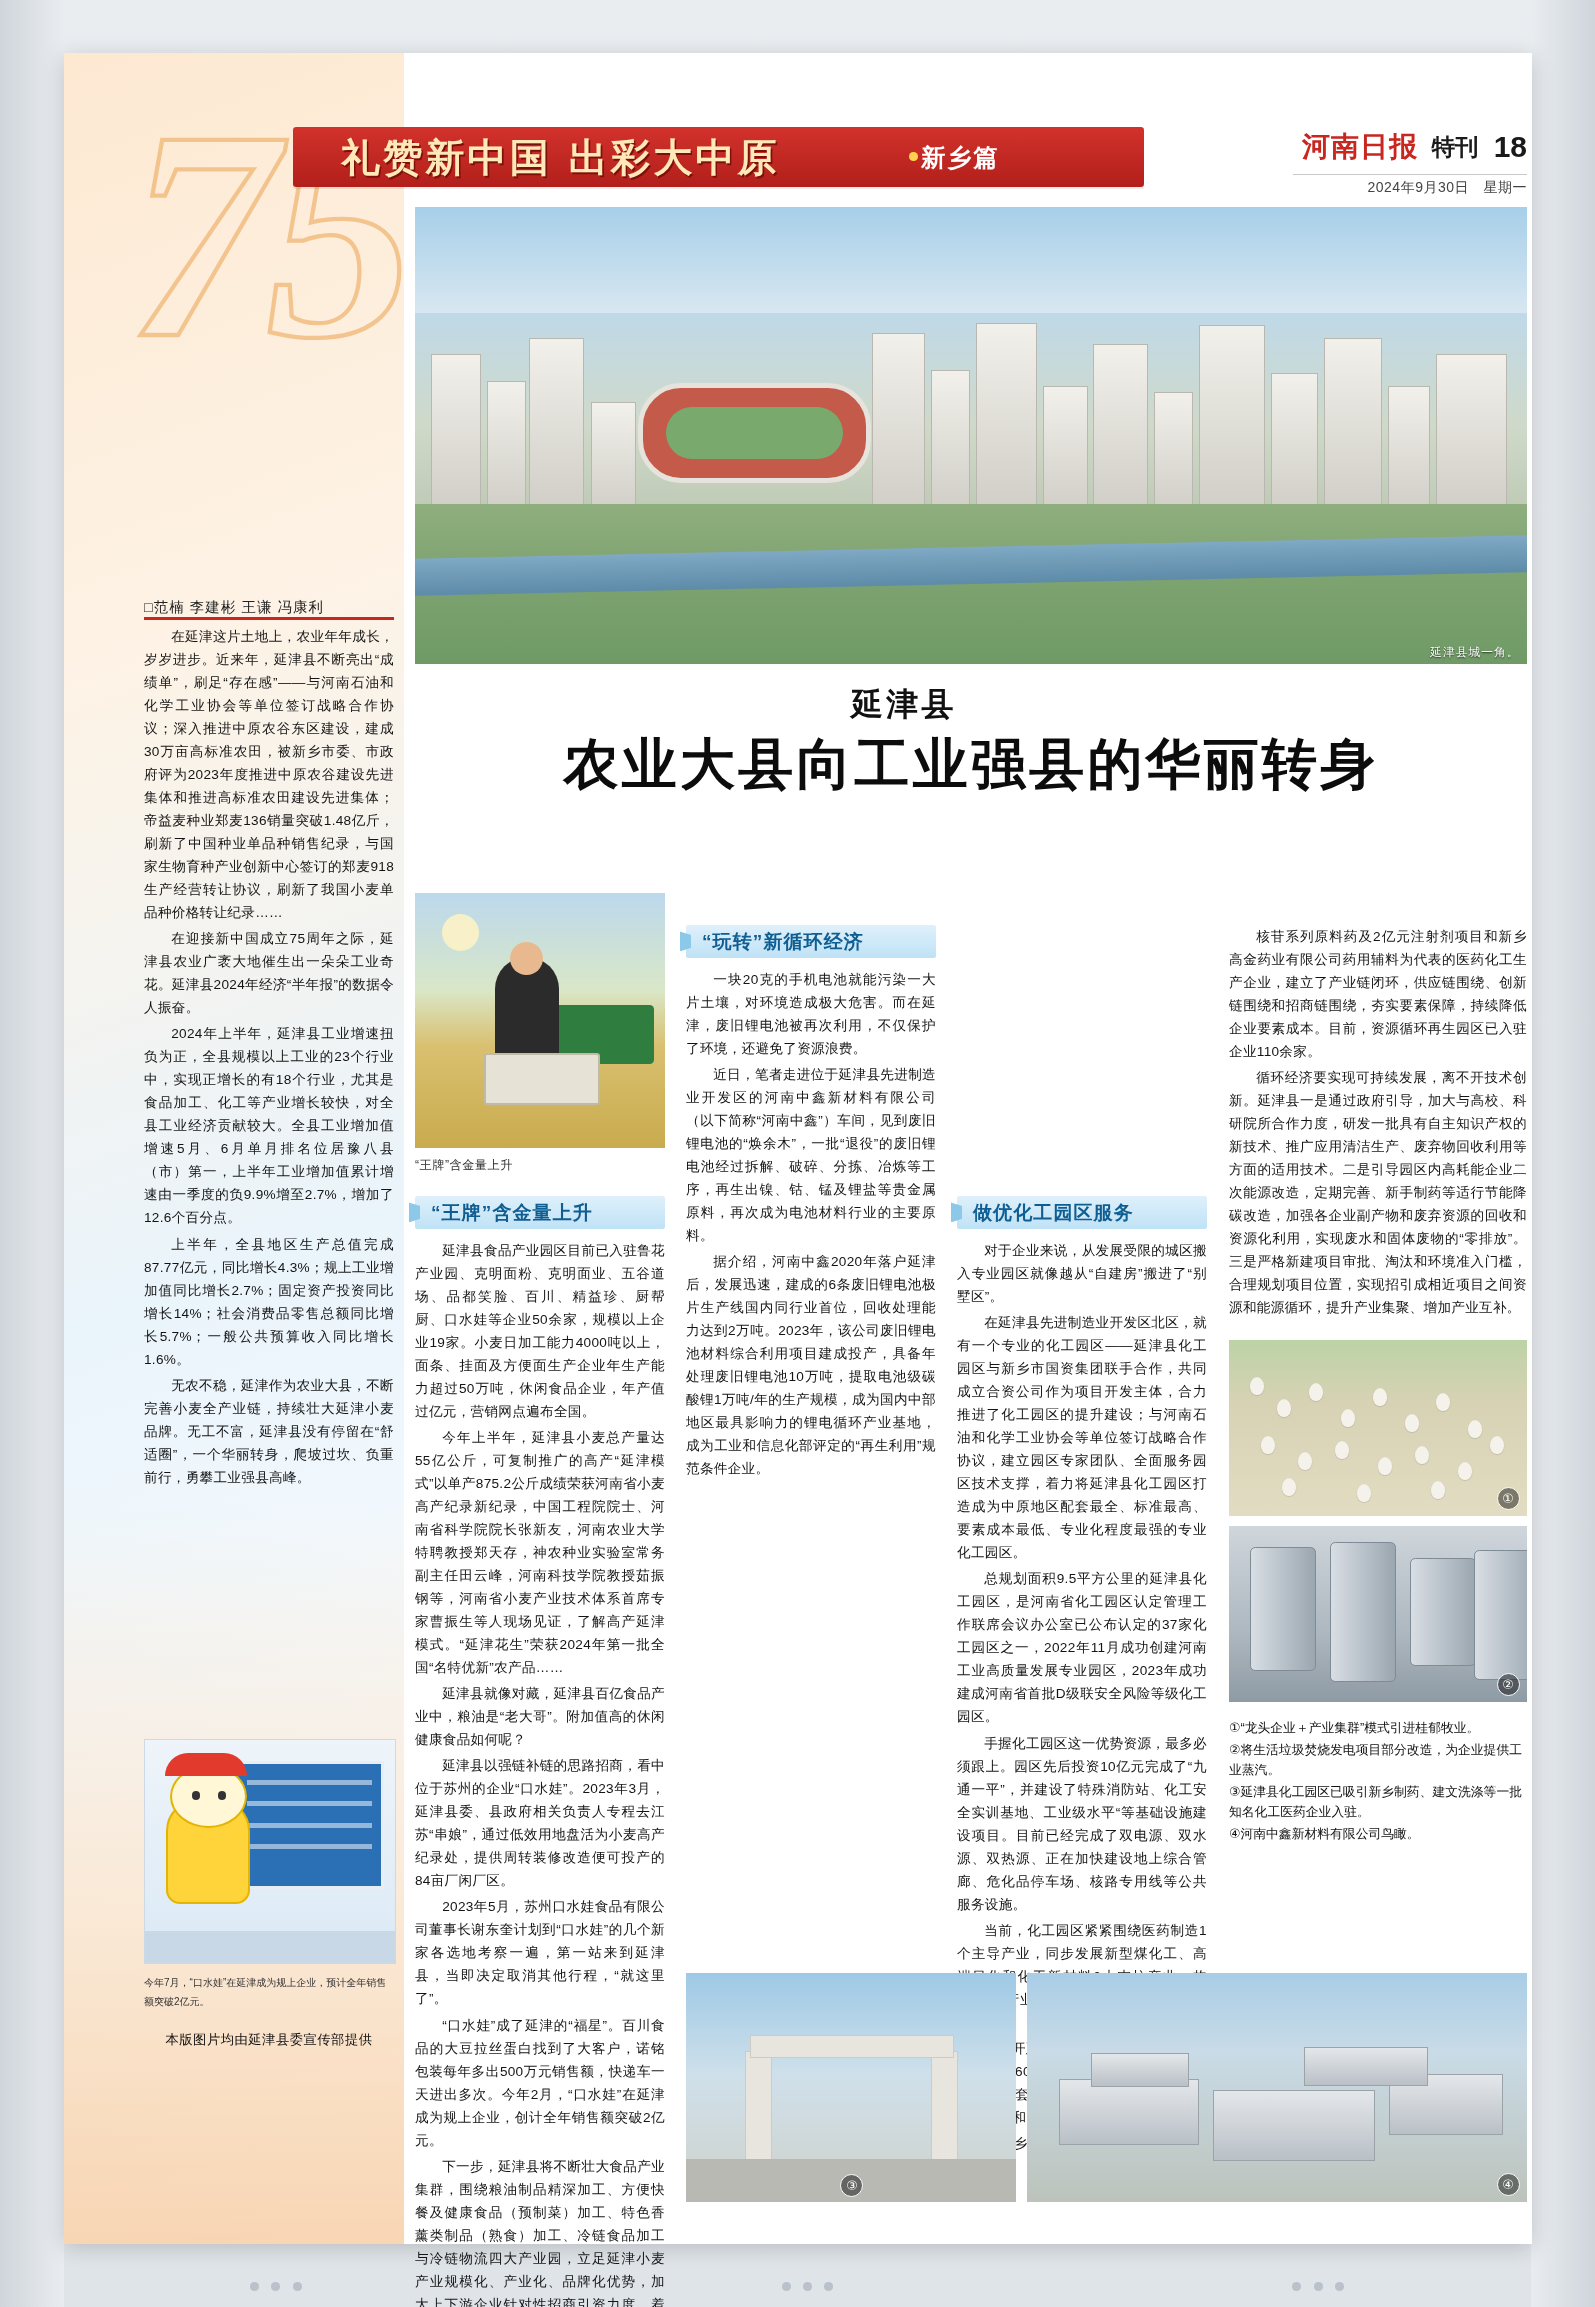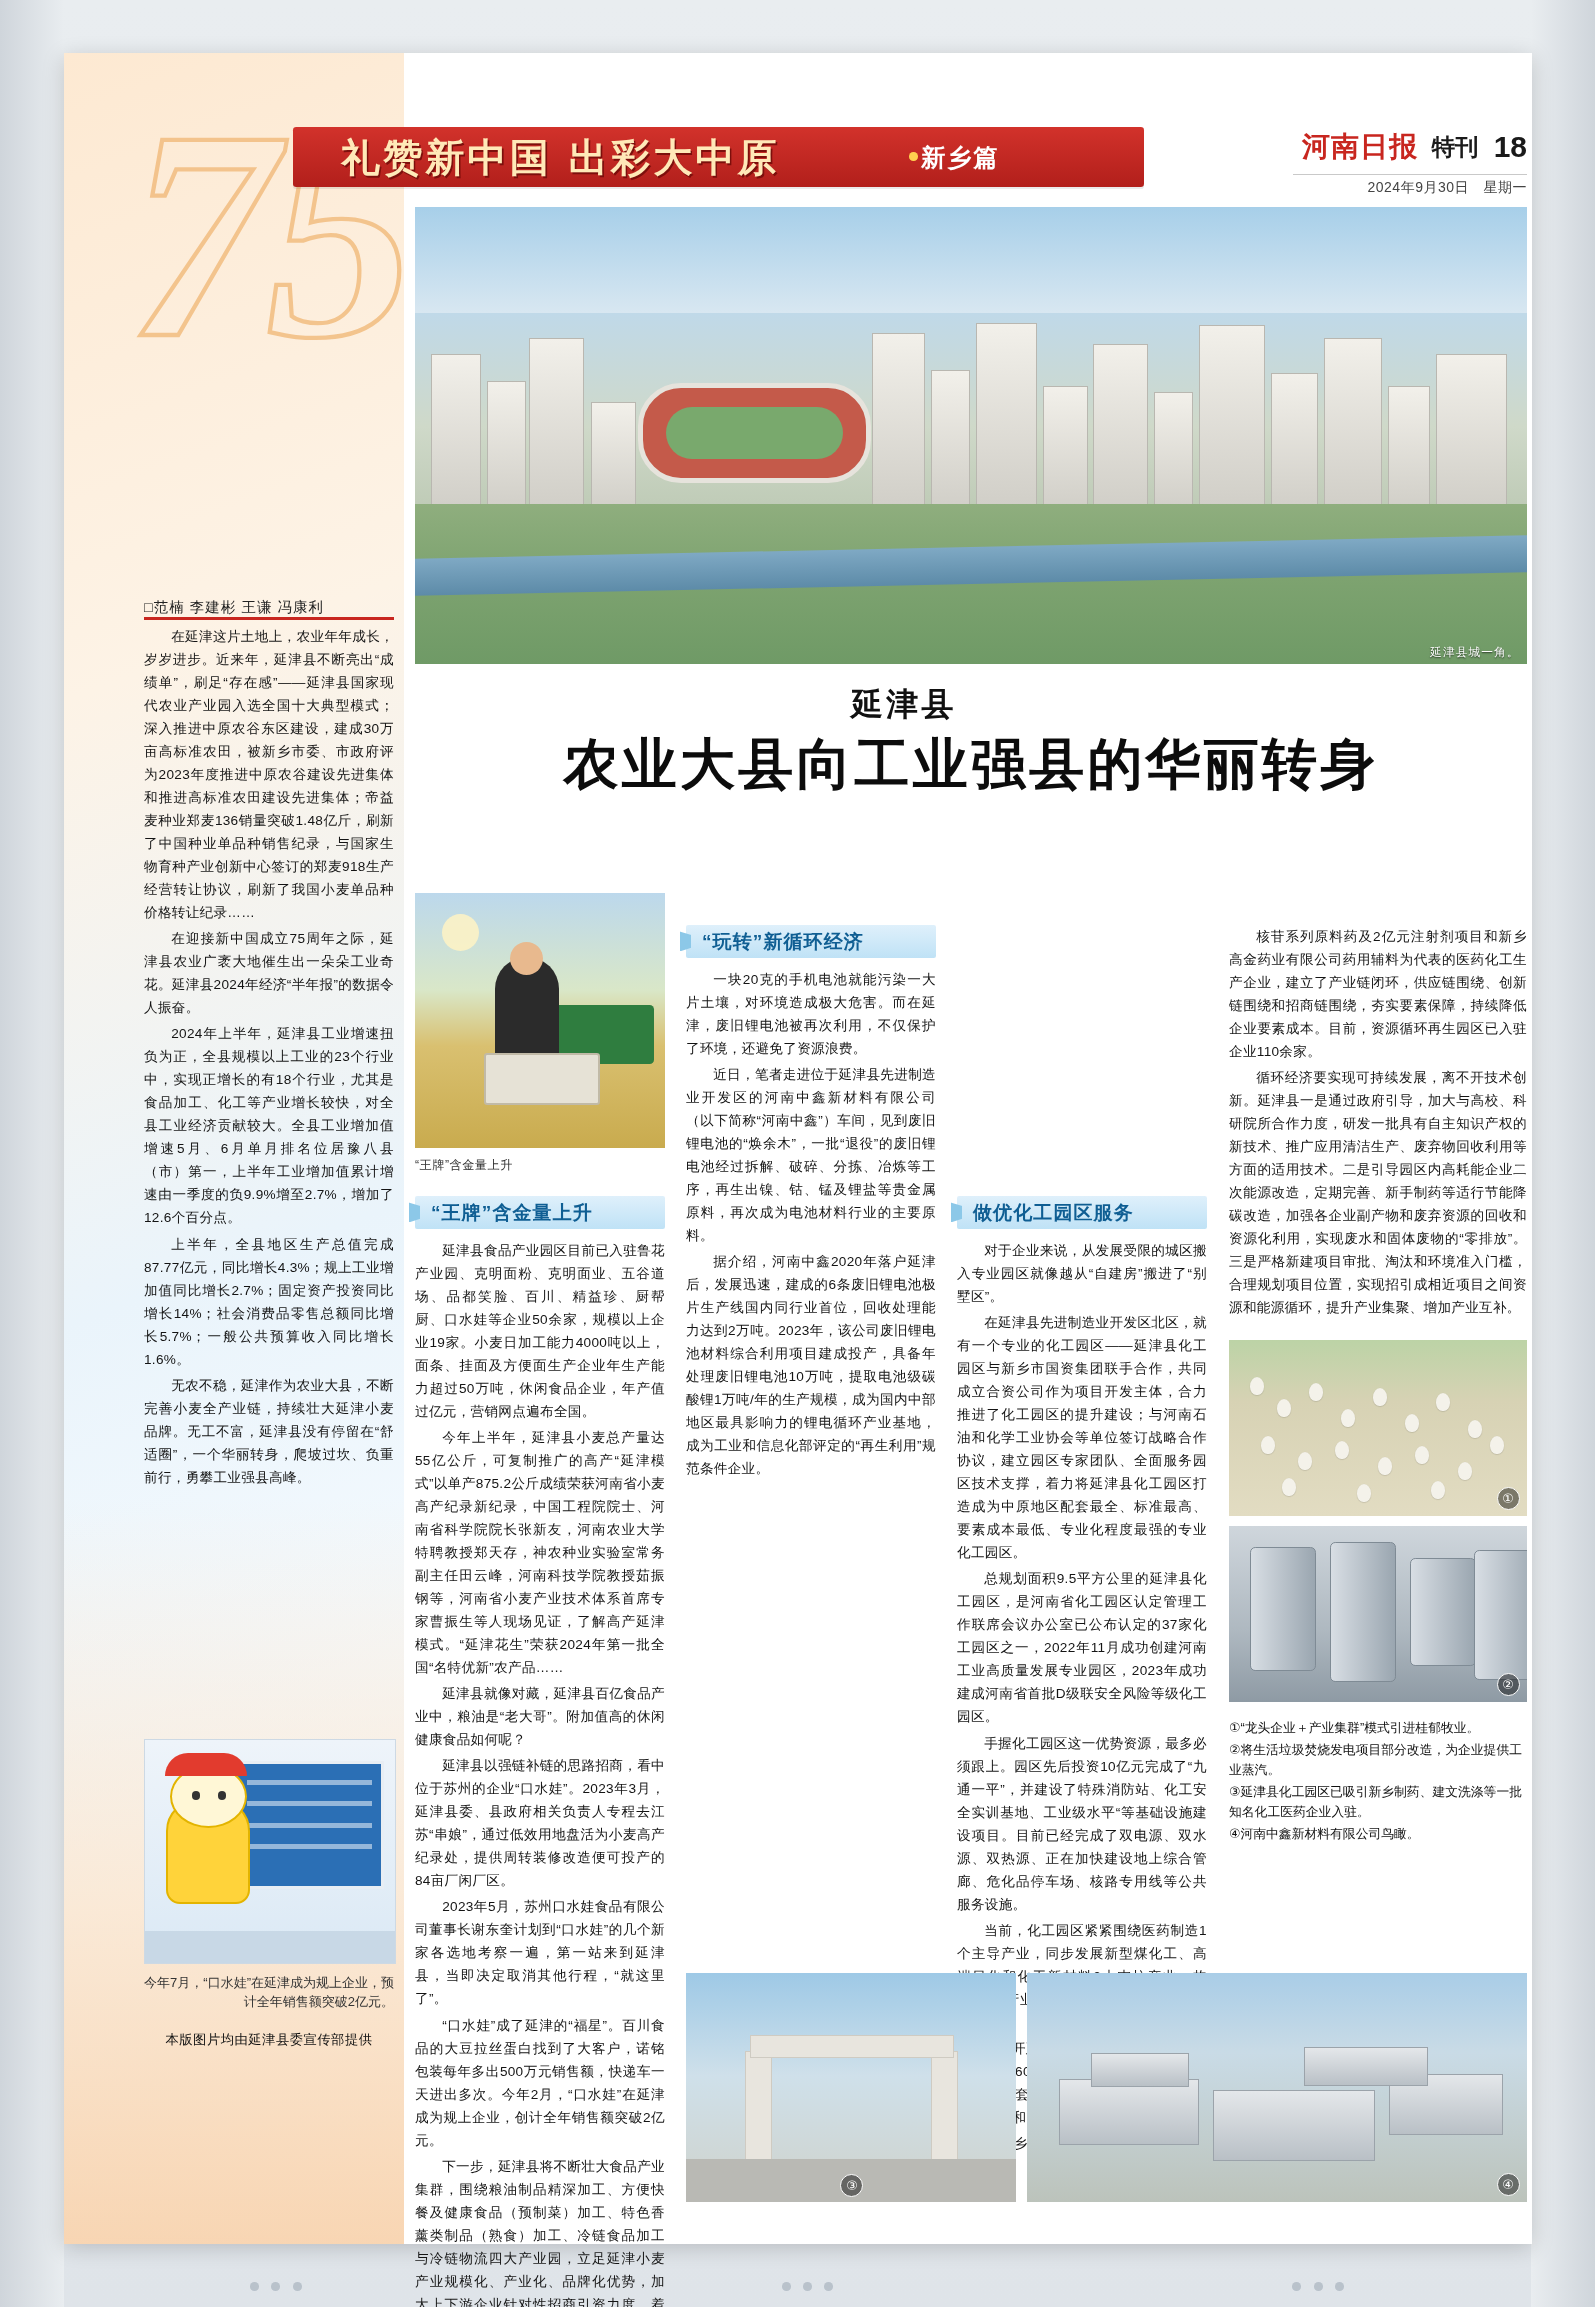--- a/index.html
+++ b/index.html
@@ -173,21 +173,21 @@
     background:linear-gradient(180deg,#eef4fa 0%,#dbe9f5 100%);border:0.5px solid #cdd9e4;
   }
   .p-mascot .board{position:absolute;right:10.6px;top:21px;width:144px;height:122px;background:#2b6fb5;border:3.2px solid #e8eef4;}
   .p-mascot .board .ln{position:absolute;left:9.6px;right:9.6px;height:5.3px;background:rgba(255,255,255,.5);}
   .mascot-body{position:absolute;left:21px;top:59px;width:80px;height:101px;background:#ffd33a;border-radius:32px 32px 14px 14px;border:2.1px solid #e3b400;}
   .mascot-head{position:absolute;left:24.5px;top:24.5px;width:73px;height:59px;background:#fff7d6;border-radius:50%;border:2.1px solid #e3b400;}
   .mascot-eye{position:absolute;width:8.5px;height:8.5px;border-radius:50%;background:#333;}
   .mascot-cap{position:absolute;left:20px;top:12.8px;width:82px;height:23.4px;background:#e23b2e;border-radius:37px 37px 0 0;}
   .mascot-floor{position:absolute;left:0;bottom:0;width:100%;height:32px;background:#c8d8e6;}
   .cap-mascot{
-    position:absolute;left:80px;top:1920px;width:250px;font-size:13px;line-height:19px;color:#333;text-align:right;
+    position:absolute;left:80px;top:1920px;width:250px;font-size:10px;line-height:19px;color:#333;
   }
   .credit{
     position:absolute;left:80px;top:1978px;width:250px;font-size:13.3px;color:#111;text-align:center;letter-spacing:0.5px;
   }
   
   .dots{position:absolute;bottom:15px;left:0;width:100%;height:9.6px;}
   .dots i{position:absolute;width:8.5px;height:8.5px;border-radius:50%;background:#b9c2cb;}
   .fold{
     position:absolute;left:0;top:0;width:64px;height:100%;
     background:linear-gradient(90deg,#cfd5db,#e9edf0);
@@ -248,21 +248,21 @@
       <div class="field"></div>
       <div class="river"></div>
       <div class="track"></div>
       <div class="hero-cap">延津县城一角。</div>
     </div>
 
     <div class="byline">□范楠  李建彬  王谦  冯康利</div>
     <div class="redrule"></div>
 
     <div class="col col1">
-      <p>在延津这片土地上，农业年年成长，岁岁进步。近来年，延津县不断亮出“成绩单”，刷足“存在感”——延津县国家现代农业产业园入选全国十大典型模式；深入推进中原农谷东区建设，建成30万亩高标准农田，被新乡市委、市政府评为2023年度推进中原农谷建设先进集体和推进高标准农田建设先进集体；帝益麦种业郑麦136销量突破1.48亿斤，刷新了中国种业单品种销售纪录，与国家生物育种产业创新中心签订的郑麦918生产经营转让协议，刷新了我国小麦单品种价格转让纪录……</p>
+      <p>在延津这片土地上，农业年年成长，岁岁进步。近来年，延津县不断亮出“成绩单”，刷足“存在感”——与河南石油和化学工业协会等单位签订战略合作协议；深入推进中原农谷东区建设，建成30万亩高标准农田，被新乡市委、市政府评为2023年度推进中原农谷建设先进集体和推进高标准农田建设先进集体；帝益麦种业郑麦136销量突破1.48亿斤，刷新了中国种业单品种销售纪录，与国家生物育种产业创新中心签订的郑麦918生产经营转让协议，刷新了我国小麦单品种价格转让纪录……</p>
       <p>在迎接新中国成立75周年之际，延津县农业广袤大地催生出一朵朵工业奇花。延津县2024年经济“半年报”的数据令人振奋。</p>
       <p>2024年上半年，延津县工业增速扭负为正，全县规模以上工业的23个行业中，实现正增长的有18个行业，尤其是食品加工、化工等产业增长较快，对全县工业经济贡献较大。全县工业增加值增速5月、6月单月排名位居豫八县（市）第一，上半年工业增加值累计增速由一季度的负9.9%增至2.7%，增加了12.6个百分点。</p>
       <p>上半年，全县地区生产总值完成87.77亿元，同比增长4.3%；规上工业增加值同比增长2.7%；固定资产投资同比增长14%；社会消费品零售总额同比增长5.7%；一般公共预算收入同比增长1.6%。</p>
       <p>无农不稳，延津作为农业大县，不断完善小麦全产业链，持续壮大延津小麦品牌。无工不富，延津县没有停留在“舒适圈”，一个华丽转身，爬坡过坎、负重前行，勇攀工业强县高峰。</p>
     </div>
 
     <div class="county">延津县</div>
     <div class="headline">农业大县向工业强县的华丽转身</div>
 
     <div class="p-wheat">

